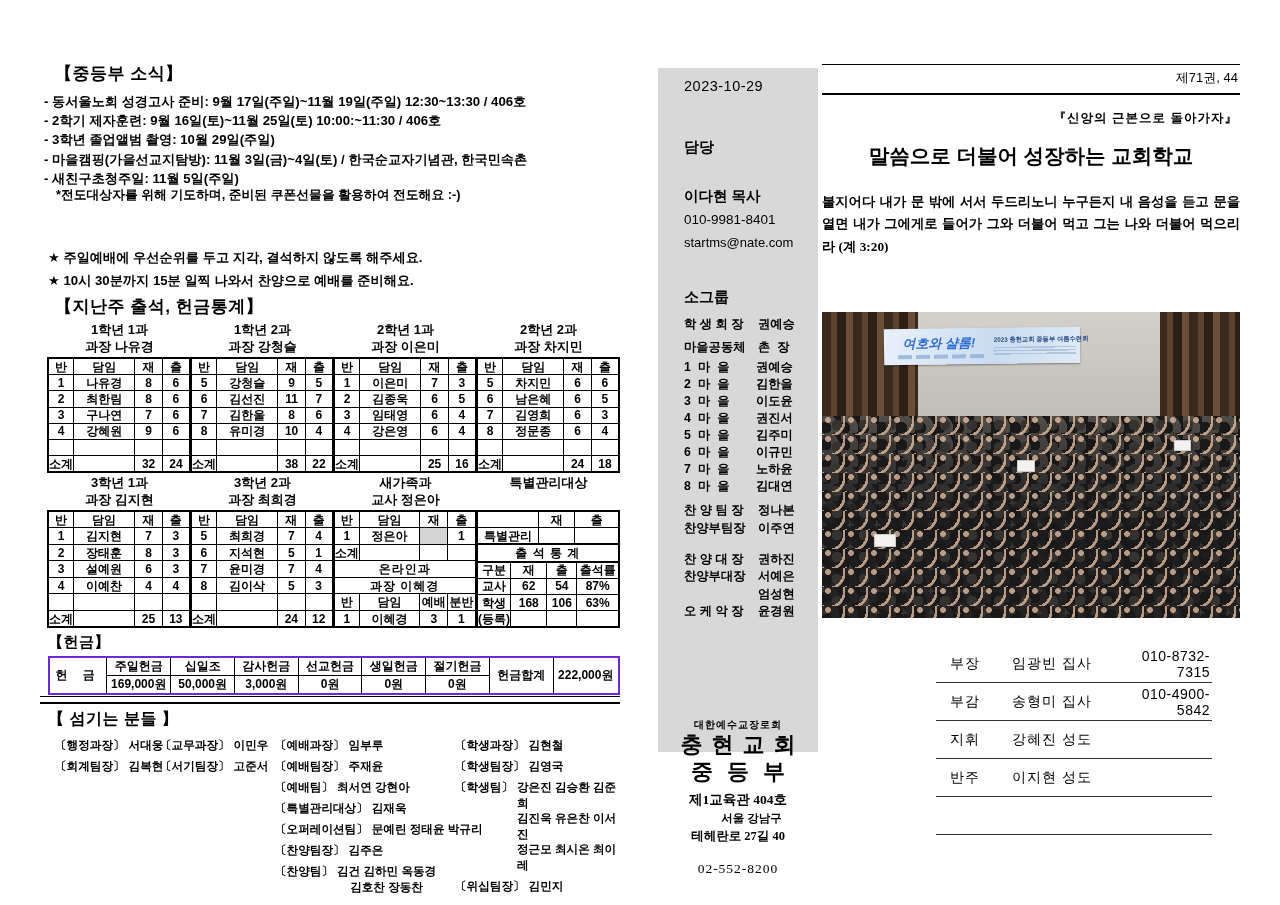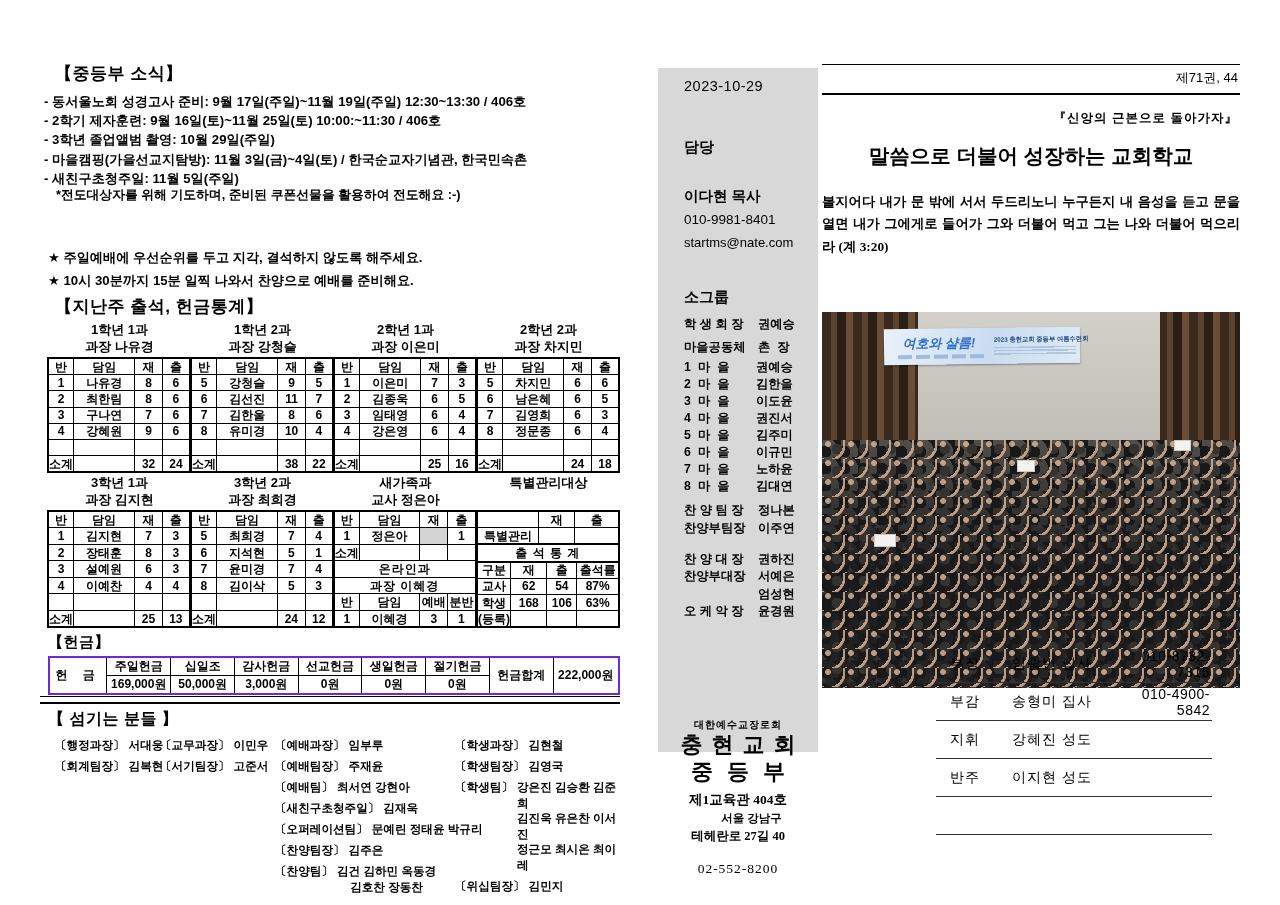--- a/index.html
+++ b/index.html
@@ -68,21 +68,21 @@
   .ch-tel{font-size:13.5px;margin-top:16px;letter-spacing:1px;font-weight:400;}
   
   .right{position:absolute;left:822px;top:0;width:418px;height:905px;}
   .r-line1{position:absolute;top:64px;left:0;width:418px;border-top:1.5px solid #000;}
   .r-vol{position:absolute;top:69px;right:2px;font-size:13px;}
   .r-line2{position:absolute;top:93px;left:0;width:418px;border-top:2.5px solid #000;}
   .r-theme{position:absolute;top:110px;right:2px;font-size:12.5px;font-weight:700;letter-spacing:1px;}
   .r-title{position:absolute;top:142px;left:0;width:418px;text-align:center;font-size:20.5px;font-weight:800;}
   .r-verse{position:absolute;top:191px;left:0;width:418px;font-size:13.3px;line-height:22.4px;text-align:justify;font-weight:700;font-family:"Liberation Serif","DejaVu Serif",serif;}
   
-  .photo{position:absolute;top:312px;left:0;width:418px;height:376px;background:#c7c3bd;overflow:hidden;}
+  .photo{position:absolute;top:312px;left:0;width:418px;height:306px;background:#c7c3bd;overflow:hidden;}
   .ph-ceiling{position:absolute;top:0;left:0;right:0;height:10px;background:#e8e6e2;}
   .ph-wall{position:absolute;top:0;left:96px;right:80px;height:58%;background:linear-gradient(#d3cfc9,#b5b1ab);}
   .ph-wood{position:absolute;top:0;height:62%;width:98px;background:repeating-linear-gradient(90deg,#3a2a1e 0 9px,#5c4330 9px 15px,#2c2016 15px 24px,#6a4e38 24px 31px);}
   .ph-wood.lft{left:0;}
   .ph-wood.rgt{right:0;width:82px;}
   .ph-crowd{position:absolute;left:0;right:0;bottom:0;height:66%;
     background:
       repeating-radial-gradient(circle at 6px 4px, rgba(224,186,156,.8) 0 2.6px, rgba(0,0,0,0) 3.2px 15px),
       repeating-radial-gradient(circle at 15px 9px, #35332f 0 5px, rgba(0,0,0,0) 5.5px 16px),
       repeating-radial-gradient(circle at 3px 12px, #191919 0 6px, rgba(0,0,0,0) 6.5px 14px),
@@ -690,21 +690,21 @@
       </div>
       <div class="staff-line">
         <span class="staff-role">〔예배팀장〕</span>
         <span class="staff-names">주재윤</span>
       </div>
       <div class="staff-line">
         <span class="staff-role">〔예배팀〕</span>
         <span class="staff-names">최서연 강현아</span>
       </div>
       <div class="staff-line">
-        <span class="staff-role">〔새친구초청주일〕</span>
+        <span class="staff-role">〔특별관리대상〕</span>
         <span class="staff-names">김재욱</span>
       </div>
       <div class="staff-line">
         <span class="staff-role">〔오퍼레이션팀〕</span>
         <span class="staff-names">문예린 정태윤 박규리</span>
       </div>
       <div class="staff-line">
         <span class="staff-role">〔찬양팀장〕</span>
         <span class="staff-names">김주은</span>
       </div>

